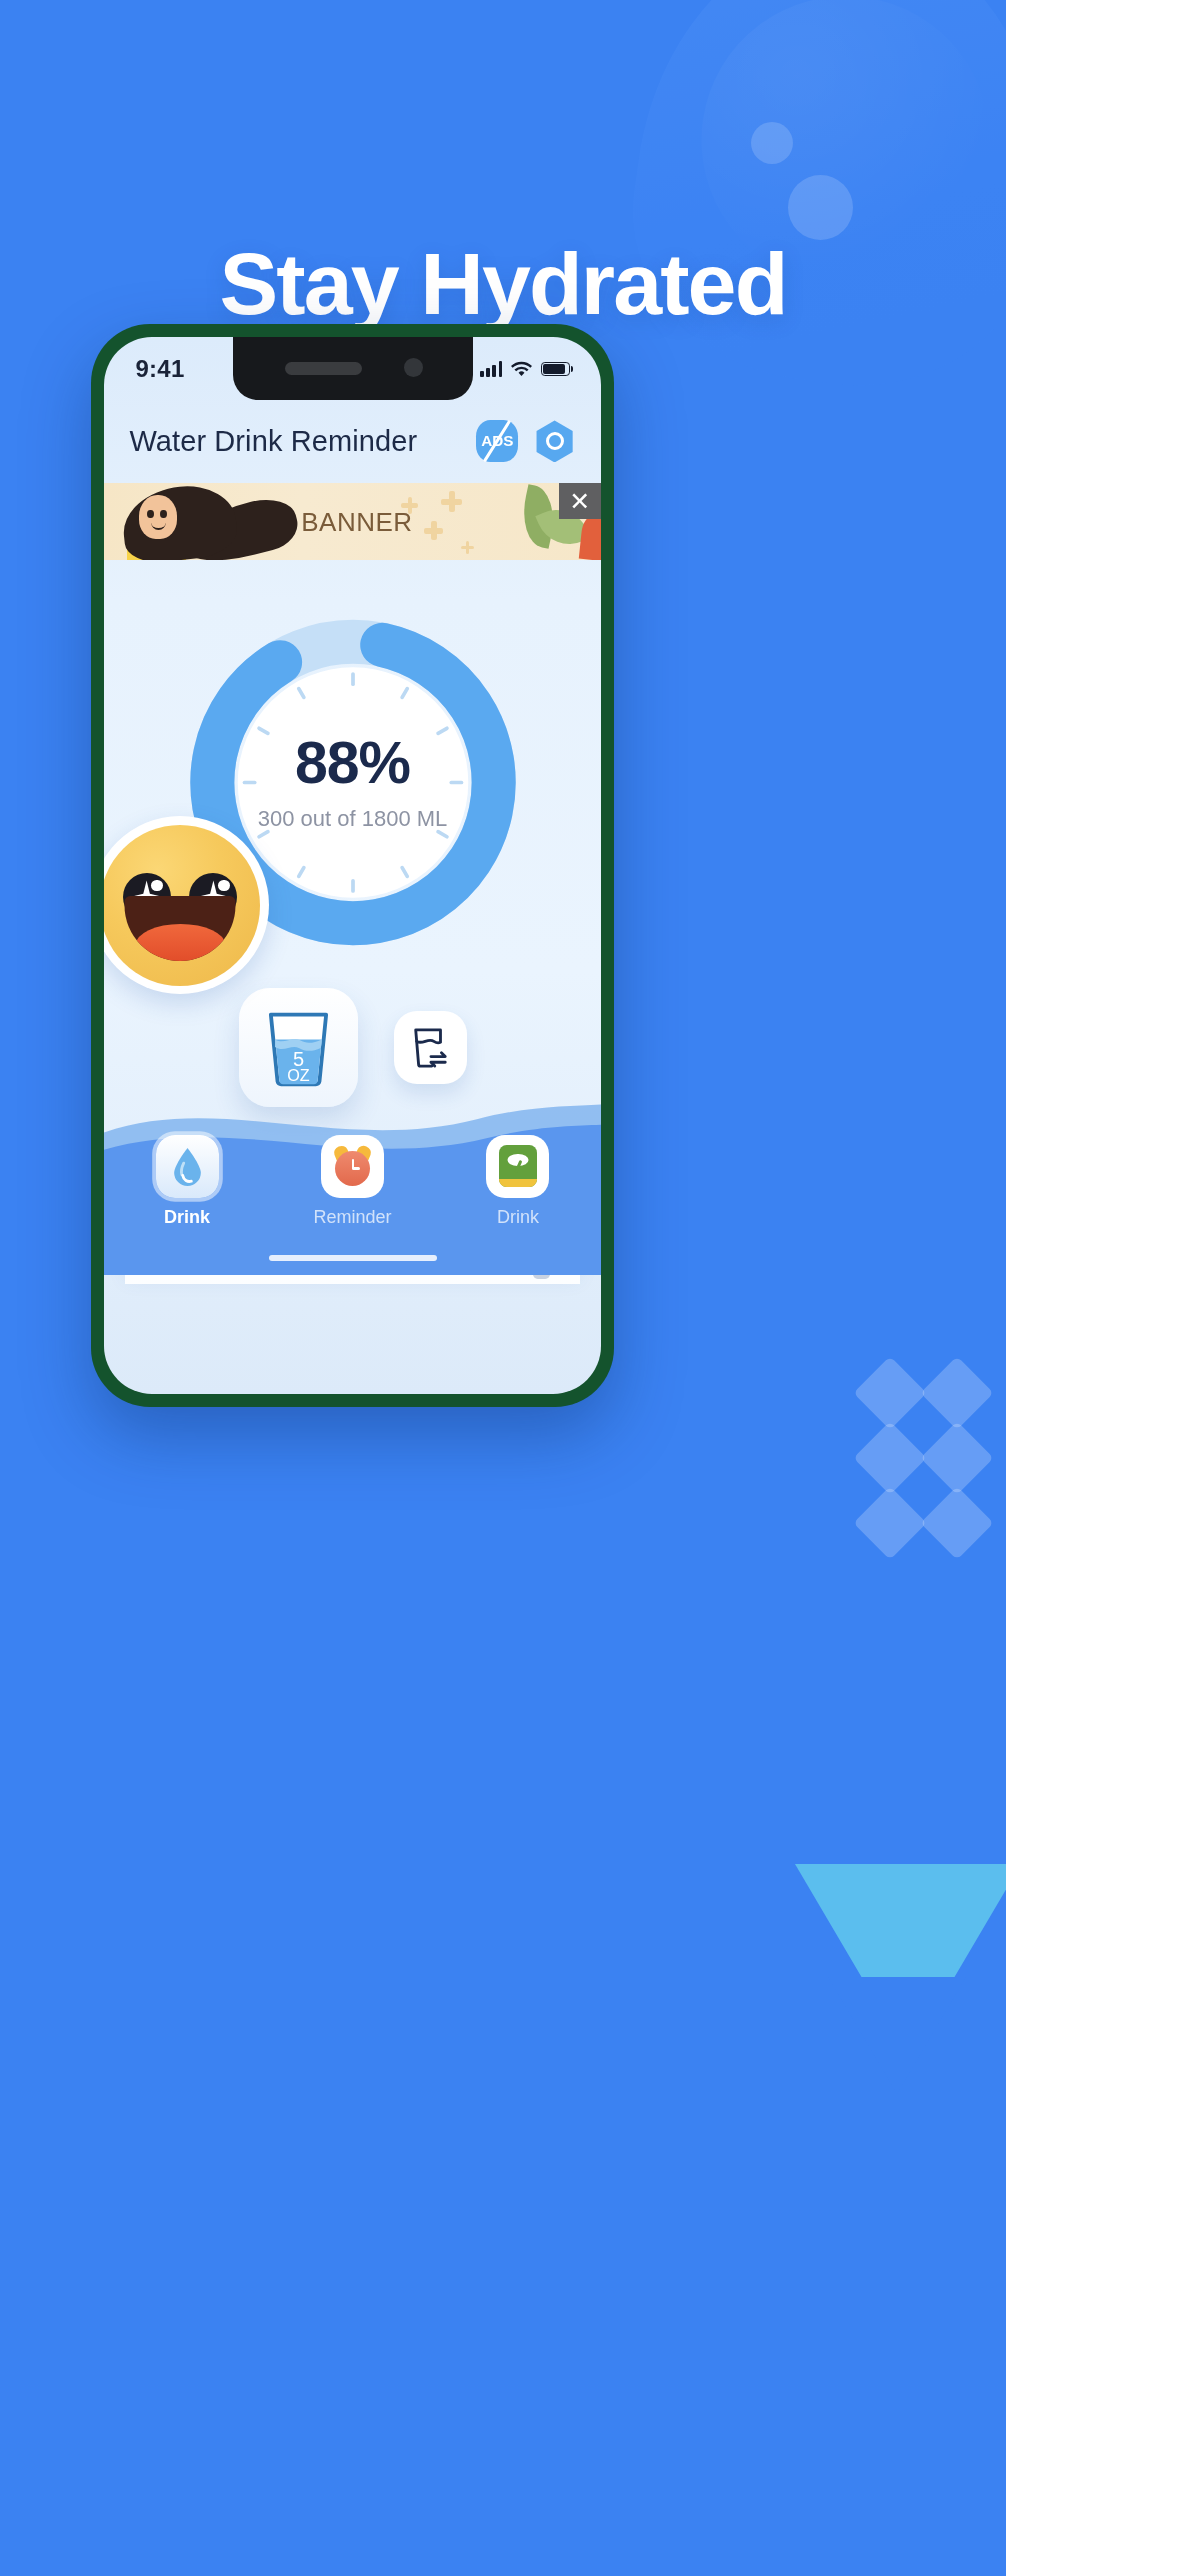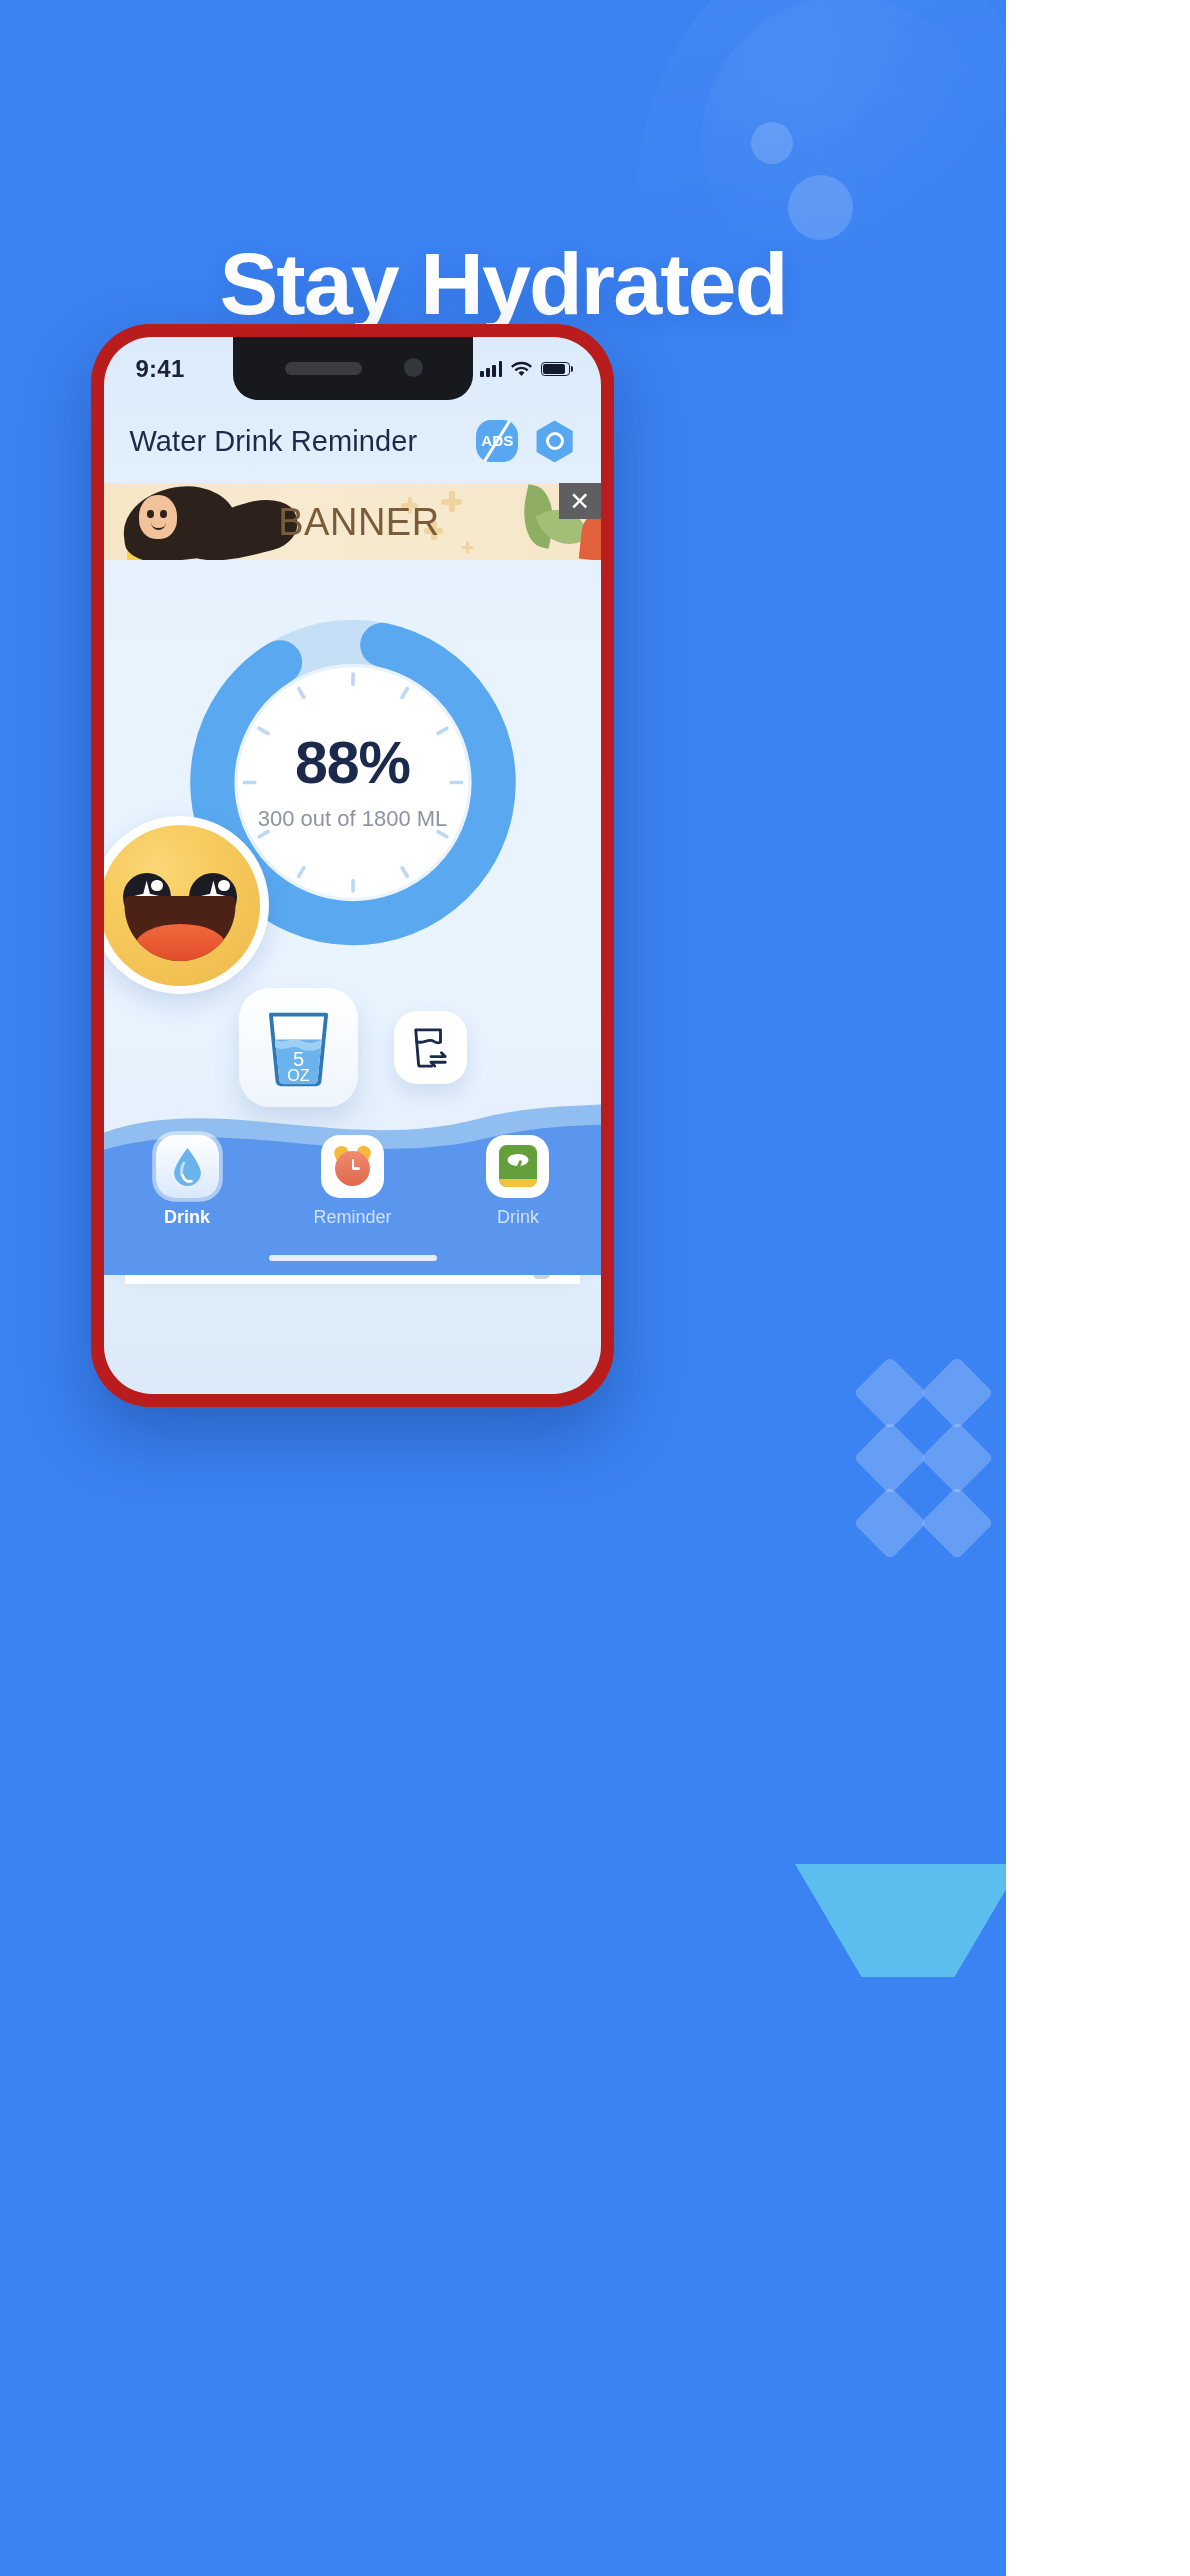--- a/index.html
+++ b/index.html
@@ -72,21 +72,21 @@
     font-weight: 700;
     letter-spacing: -1.9px;
     text-shadow: 0 5.8px 21px rgba(20,60,140,.18);
   }
 
   
   .phone {
     position:absolute;
     left: 91px; top: 324px;
     width: 523px; height: 1083px;
-    background: #b91c1c;
+    background: #14532d;
     border-radius: 59px;
     padding: 13.4px;
     box-shadow: 0 29px 67px rgba(10,40,100,.35);
   }
   .screen {
     position:relative;
     width:100%; height:100%;
     border-radius: 48px;
     overflow:hidden;
     background: linear-gradient(180deg,#dcebfb 0%, #e7f2fd 25%, #eaf4fe 60%, #dceaf9 100%);
@@ -158,21 +158,21 @@
   .icon-hex .ring { width:18px;height:18px;border:3.8px solid #fff;border-radius:50%; }
 
   
   .banner {
     position:absolute; left:0; right:0; top:146px; height:77px;
     background: linear-gradient(90deg,#f6e6c6 0%, #f7ead0 40%, #f6e7c9 100%);
     overflow:hidden; z-index:18;
   }
   .banner-text {
     position:absolute; left:50%; top:50%; transform:translate(-46%,-50%);
-    font-size: 38px; color:#7a5c3a; letter-spacing:0.5px;
+    font-size: 26px; color:#7a5c3a; letter-spacing:0.5px;
   }
   .ban-hair {
     position:absolute; left:19px; bottom:0; width:113px;height:73px;
     background:#2d211c;
     border-radius: 60% 52% 42% 38% / 66% 58% 40% 34%;
     transform: rotate(-6deg);
   }
   .ban-hair2{
     position:absolute; left:81px; bottom:3.8px; width:113px;height:52px;
     background:#2d211c;

